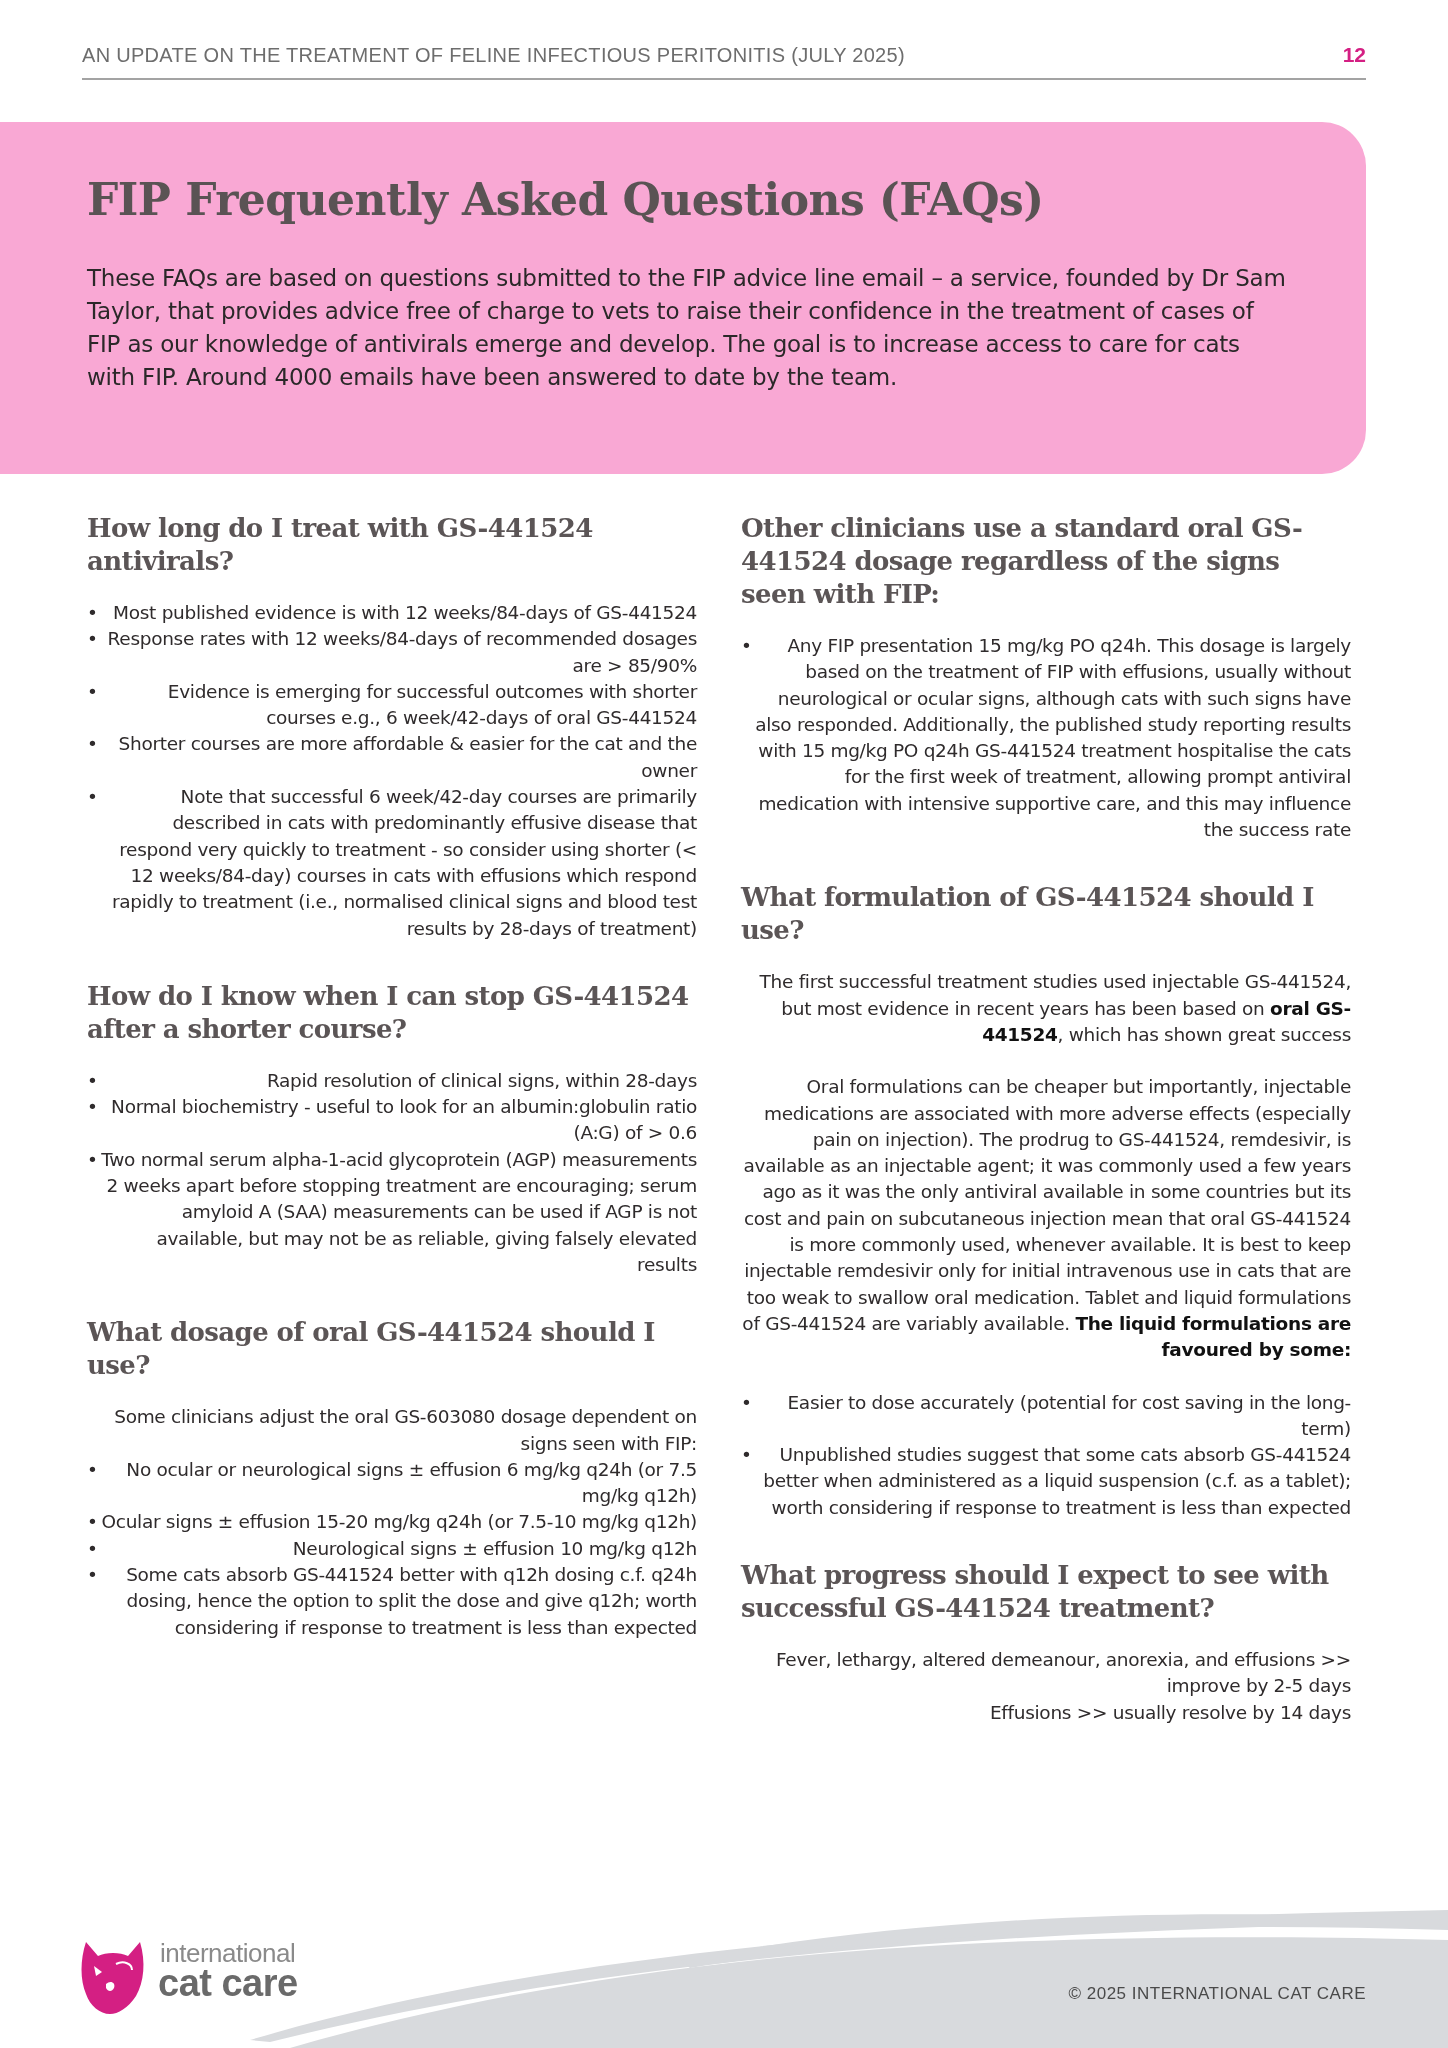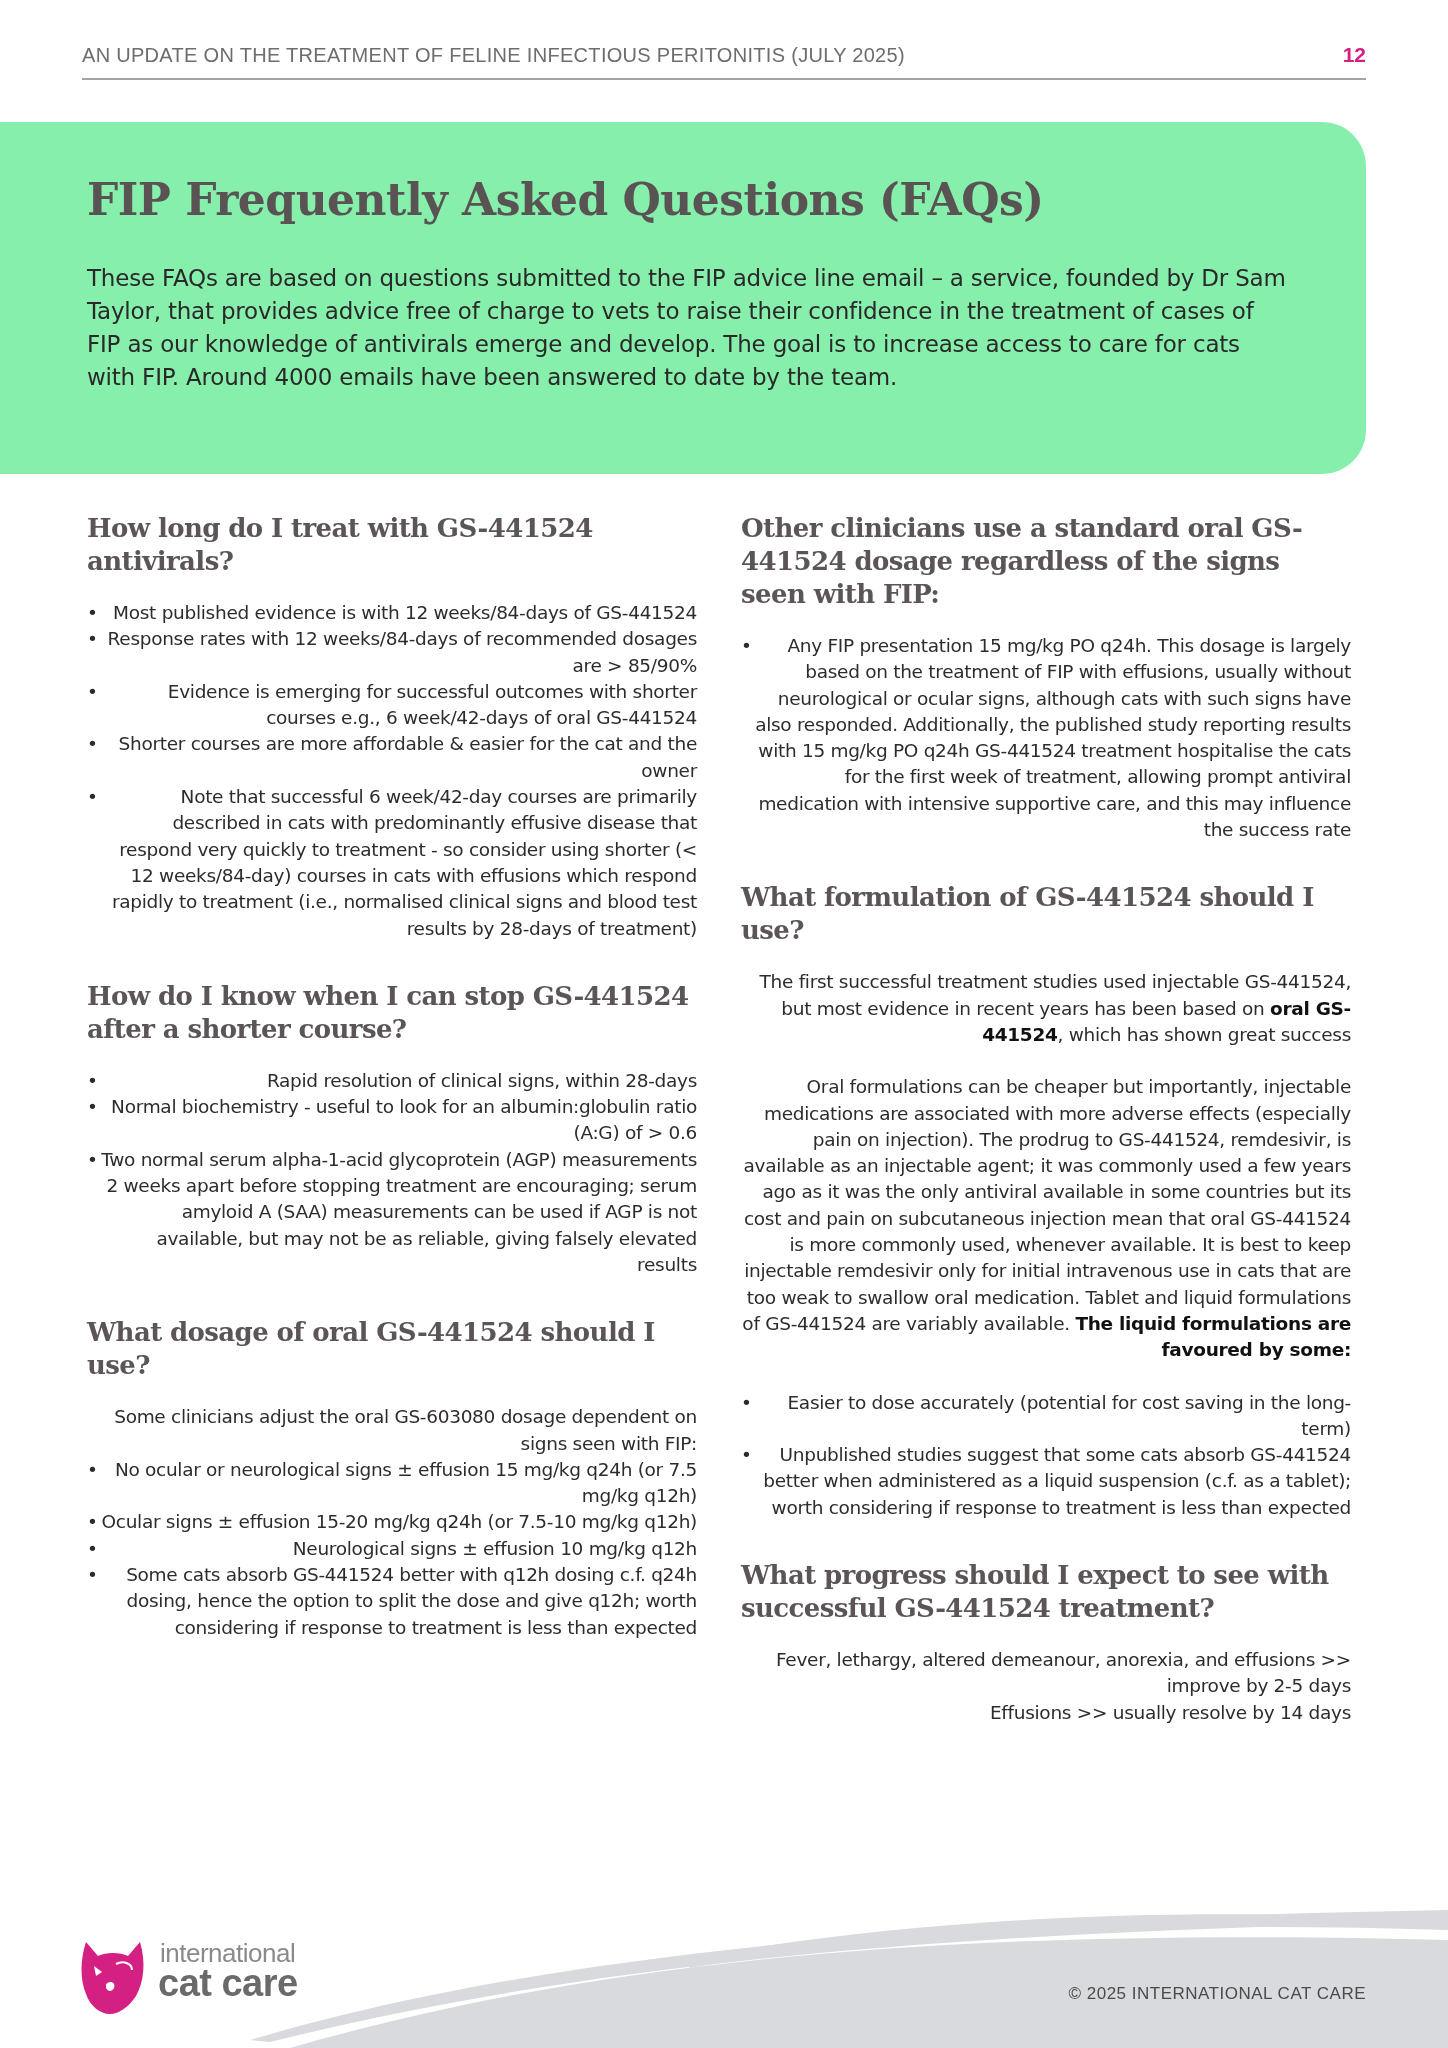--- a/index.html
+++ b/index.html
@@ -16,21 +16,21 @@
     position: absolute; left: 0; top: 4px;
     font-family: "Liberation Sans", sans-serif; font-size: 20px; letter-spacing: 0.3px;
     color: #6d6d6d;
   }
   .page-num {
     position: absolute; right: 0; top: 3px;
     font-family: "Liberation Sans", sans-serif; font-size: 21px; font-weight: bold; color: #d41f83;
   }
   .intro {
     position: absolute; left: 0; top: 122px; width: 1366px; height: 352px;
-    background: #86efac; border-radius: 0 44px 44px 0;
+    background: #f9a8d4; border-radius: 0 44px 44px 0;
   }
   .intro h1 {
     position: absolute; left: 87px; top: 52px; margin: 0;
     font-family: "DejaVu Serif", serif; font-weight: bold; font-size: 44px;
     color: #5a5354; letter-spacing: -0.5px;
   }
   .intro p {
     position: absolute; left: 87px; top: 140px; width: 1200px; margin: 0;
     font-family: "DejaVu Sans", sans-serif; font-size: 23px; line-height: 33px; color: #2b2829;
     letter-spacing: -0.2px;
@@ -101,21 +101,21 @@
     <ul>
       <li>Rapid resolution of clinical signs, within 28-days</li>
       <li>Normal biochemistry - useful to look for an albumin:globulin ratio (A:G) of &gt; 0.6</li>
       <li>Two normal serum alpha-1-acid glycoprotein (AGP) measurements 2 weeks apart before stopping treatment are encouraging; serum amyloid A (SAA) measurements can be used if AGP is not available, but may not be as reliable, giving falsely elevated results</li>
     </ul>
   </section>
   <section class="faq">
     <h2>What dosage of oral GS-441524 should I use?</h2>
     <p>Some clinicians adjust the oral GS-603080 dosage dependent on signs seen with FIP:</p>
     <ul>
-      <li>No ocular or neurological signs ± effusion 15 mg/kg q24h (or 7.5 mg/kg q12h)</li>
+      <li>No ocular or neurological signs ± effusion 6 mg/kg q24h (or 7.5 mg/kg q12h)</li>
       <li>Ocular signs ± effusion 15-20 mg/kg q24h (or 7.5-10 mg/kg q12h)</li>
       <li>Neurological signs ± effusion 10 mg/kg q12h</li>
       <li>Some cats absorb GS-441524 better with q12h dosing c.f. q24h dosing, hence the option to split the dose and give q12h; worth considering if response to treatment is less than expected</li>
     </ul>
   </section>
 </div>
 
 <div class="col right">
   <section class="faq">
     <h2>Other clinicians use a standard oral GS-441524 dosage regardless of the signs seen with FIP:</h2>

